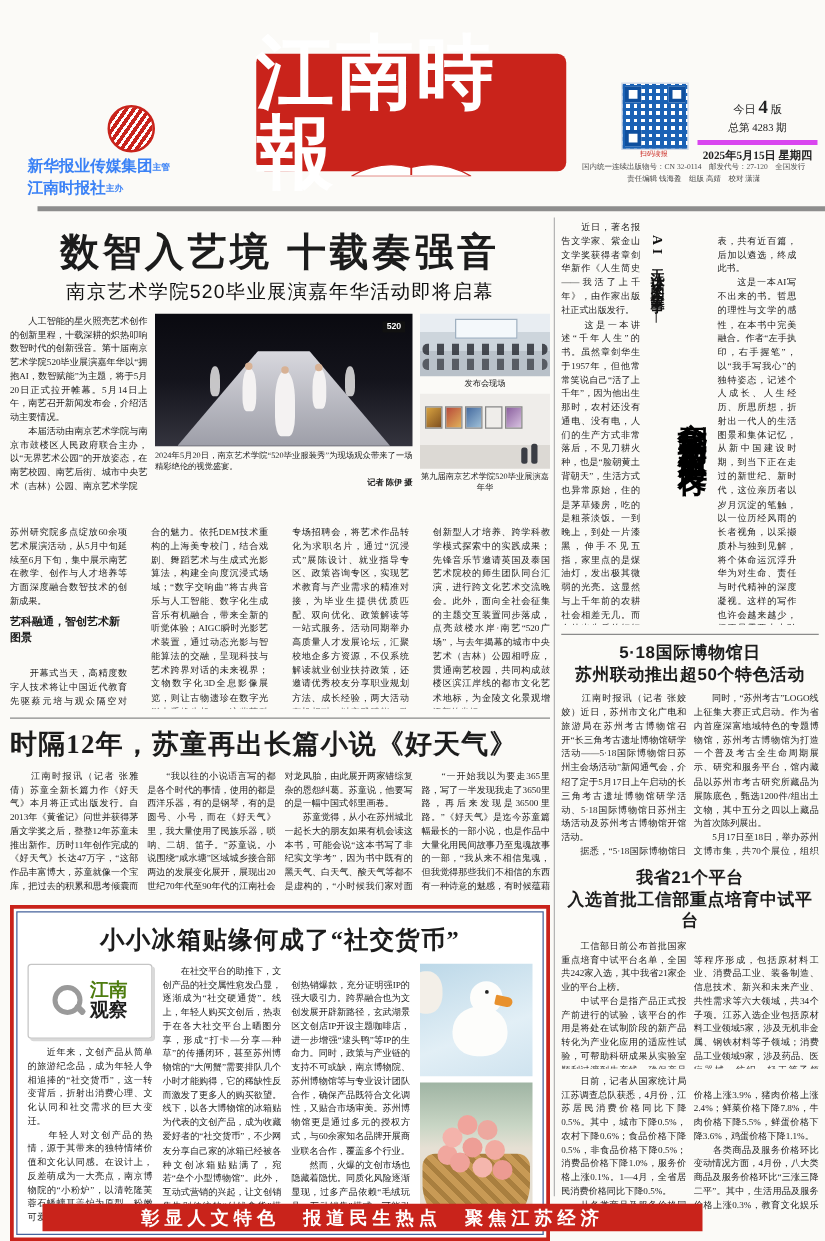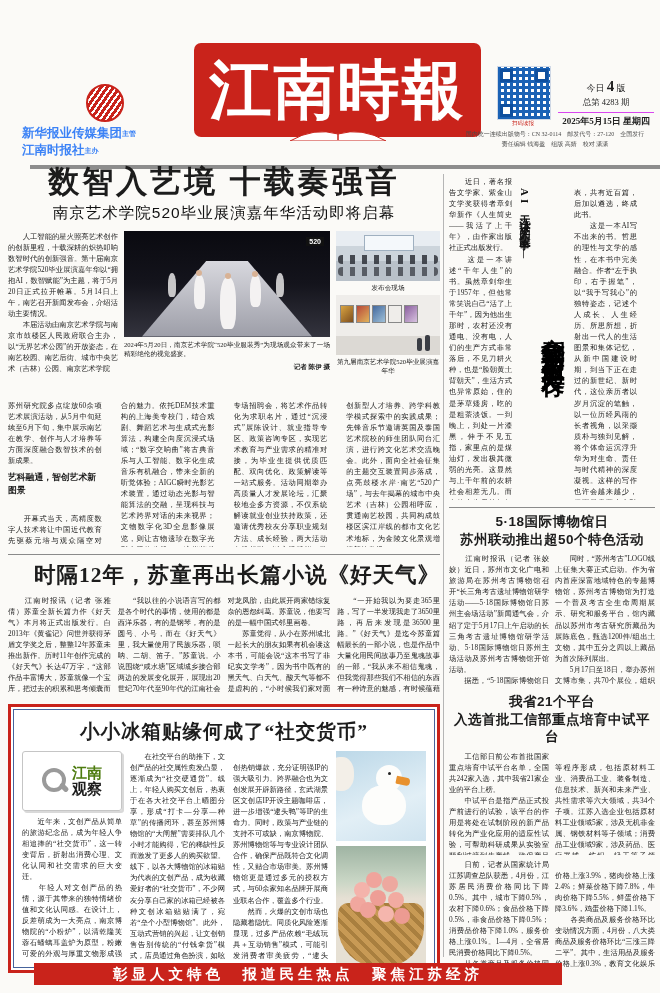--- a/index.html
+++ b/index.html
@@ -5,42 +5,42 @@
   html,body{margin:0;padding:0;background:#e9e7e2;}
   #page{position:relative;width:660px;height:993px;background:#fbfaf7;overflow:hidden;
         font-family:"Liberation Serif","DejaVu Serif",serif;color:#1c1c1c;}
   
   #publisher{position:absolute;left:22px;top:84px;width:165px;text-align:left;color:#3b82f6;}
   .seal{width:34px;height:34px;border-radius:50%;margin:0 auto 3px;
         background:repeating-linear-gradient(125deg,#c9231b 0 3px,#ffffff 3px 5px);
         border:2px solid #c9231b;}
   .pub-line{font-size:12.5px;font-weight:bold;line-height:1.35;white-space:nowrap;}
   .pub-suffix{font-size:7px;vertical-align:1px;}
-  #masthead-box{position:absolute;left:194px;top:43px;width:287px;height:94px;background:#c9231b;
+  #masthead-box{position:absolute;left:205px;top:43px;width:248px;height:94px;background:#c9231b;
         border-radius:7px;display:flex;align-items:center;justify-content:center;}
   #masthead-title{color:#fff;font-size:62px;font-weight:bold;letter-spacing:2px;line-height:1;
         font-family:"DejaVu Serif","Liberation Serif",serif;transform:scaleY(1.04);}
   #book-shape{position:absolute;left:50%;bottom:-4px;transform:translateX(-50%);}
   #masthead-en{position:absolute;left:190px;top:140px;width:272px;text-align:center;
         font-size:14px;letter-spacing:5px;color:#3a3a3a;white-space:nowrap;}
   .en-dash{color:#777;letter-spacing:0;}
   #qr{position:absolute;left:497px;top:66px;width:52px;height:52px;background:#fff;border:1px solid #cfd8e6;
       background-image:repeating-linear-gradient(0deg,#1b62b5 0 3px,rgba(255,255,255,0) 3px 6px),
                        repeating-linear-gradient(90deg,#1b62b5 0 3px,#ffffff 3px 6px);}
   .qr-corner{position:absolute;width:13px;height:13px;background:#fff;border:3px solid #0f4f9e;box-sizing:border-box;}
   #qr-caption{position:absolute;left:493px;top:120px;width:60px;text-align:center;font-size:5.5px;color:#c9231b;}
   #edition{position:absolute;left:558px;top:78px;width:96px;text-align:center;color:#222;}
   #edition-line1{font-size:9px;}
   #edition-num{font-size:15px;font-weight:bold;}
   #edition-line2{font-size:8.5px;margin-top:2px;}
-  #edition-date{font-size:9px;font-weight:bold;border-top:1px solid #d946ef;margin-top:3px;padding-top:2px;white-space:nowrap;}
+  #edition-date{font-size:9px;font-weight:bold;border-top:4px solid #d946ef;margin-top:3px;padding-top:2px;white-space:nowrap;}
   #pubinfo{position:absolute;left:452px;top:129px;width:206px;text-align:center;font-size:6px;color:#4a4a4a;line-height:1.7;}
   #header-rule{position:absolute;left:30px;top:165px;width:630px;height:4px;background:#8d8d8d;}
   
-  #left-main{position:absolute;left:8px;top:166px;width:432px;height:786px;}
+  #left-main{position:absolute;left:8px;top:186px;width:432px;height:786px;}
   #col-divider{position:absolute;left:443px;top:174px;width:1px;height:783px;background:#b5b5b5;}
   #right-col{position:absolute;left:449px;top:176px;width:206px;height:782px;}
   .small{font-size:7.3px;line-height:1.52;text-align:justify;overflow:hidden;white-space:pre-line;}
   
   #ma-headline{font-family:"Liberation Sans","DejaVu Sans",sans-serif;font-weight:900;font-size:31px;
         text-align:center;letter-spacing:3px;line-height:1.05;}
   #ma-sub{font-size:15.5px;text-align:center;letter-spacing:1px;margin-top:4px;color:#111;
         font-family:"Liberation Sans","DejaVu Sans",sans-serif;}
   #photo-row{display:flex;gap:6px;margin-top:7px;height:152px;}
   #intro-col{width:110px;height:152px;}
@@ -65,21 +65,21 @@
   #side-photo-2{height:60px;background:linear-gradient(180deg,#efedea 0 68%,#dcd9d4 68%);}
   .painting{position:absolute;top:10px;width:12px;height:16px;border:1px solid #888;}
   .visitor{position:absolute;bottom:4px;width:5px;height:16px;background:#3a3d44;border-radius:2px;}
   .side-cap{font-size:6.6px;text-align:center;color:#222;margin:2px 0 3px;line-height:1.4;}
   #body-cols{display:flex;gap:19px;margin-top:6px;height:158px;}
   .bcol{flex:1;height:158px;}
   .sub-head{font-family:"Liberation Sans","DejaVu Sans",sans-serif;font-weight:bold;font-size:8.8px;
         margin:5px 0 4px;text-align:left;}
   .hdivider{border:none;border-top:1px solid #8a8a8a;margin:7px 0 5px;}
   
-  #st-headline{font-size:21.5px;font-weight:bold;text-align:right;letter-spacing:1px;margin:2px 0 6px;}
+  #st-headline{font-size:21.5px;font-weight:bold;text-align:left;letter-spacing:1px;margin:2px 0 6px;}
   #st-cols{display:flex;gap:7px;height:100px;}
   .stcol{flex:1;height:100px;}
   
   #obs-box{margin-top:9px;border:3.5px solid #c9231b;background:#fff;}
   #obs-inner{border:1px solid #46639c;margin:2px;padding:6px 8px 4px;}
   #obs-headline{font-size:19.5px;font-weight:bold;text-align:center;letter-spacing:1px;margin:2px 0 6px;}
   #obs-row{display:flex;gap:8px;height:212px;}
   #obs-col1{width:100px;}
   #obs-logo{height:58px;border:1px solid #c5c5c5;box-shadow:2px 2px 0 #d9d9d9;border-radius:3px;
         display:flex;align-items:center;justify-content:center;gap:4px;margin-bottom:5px;}

